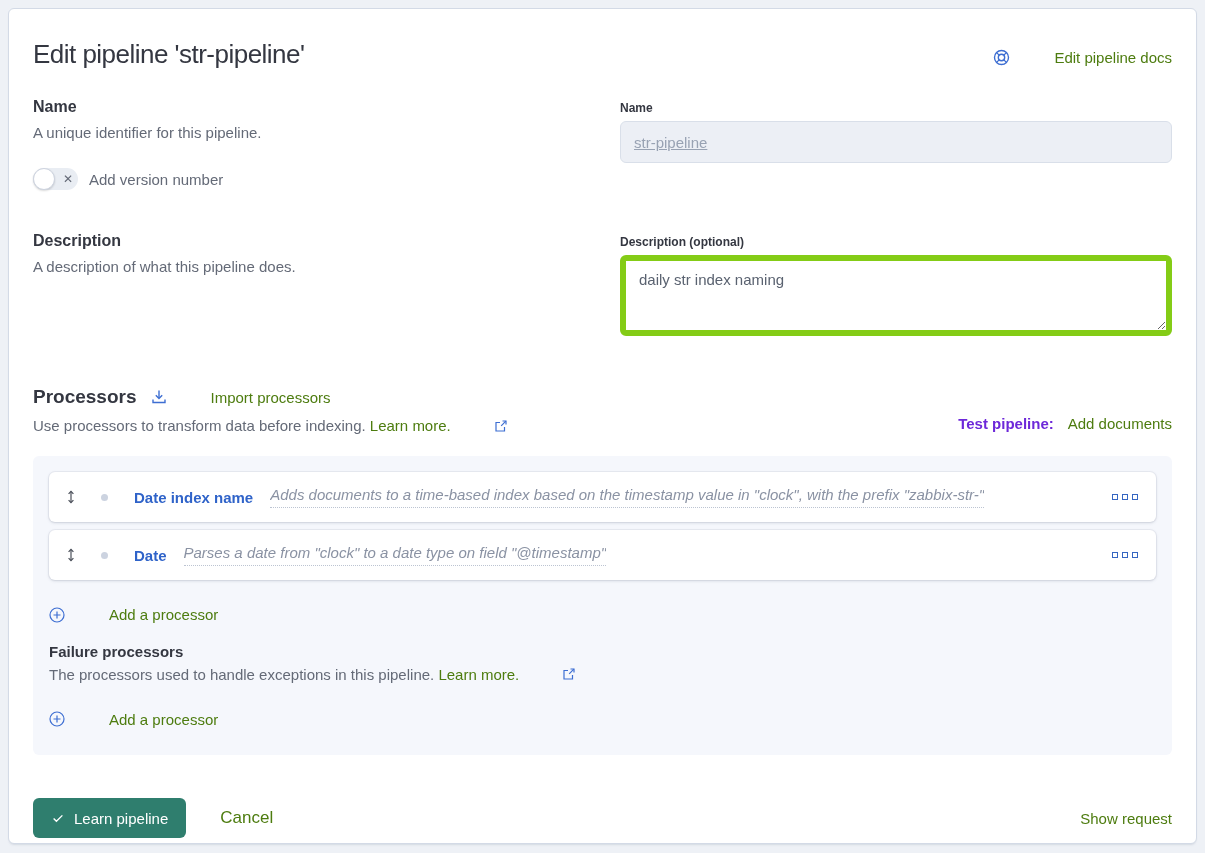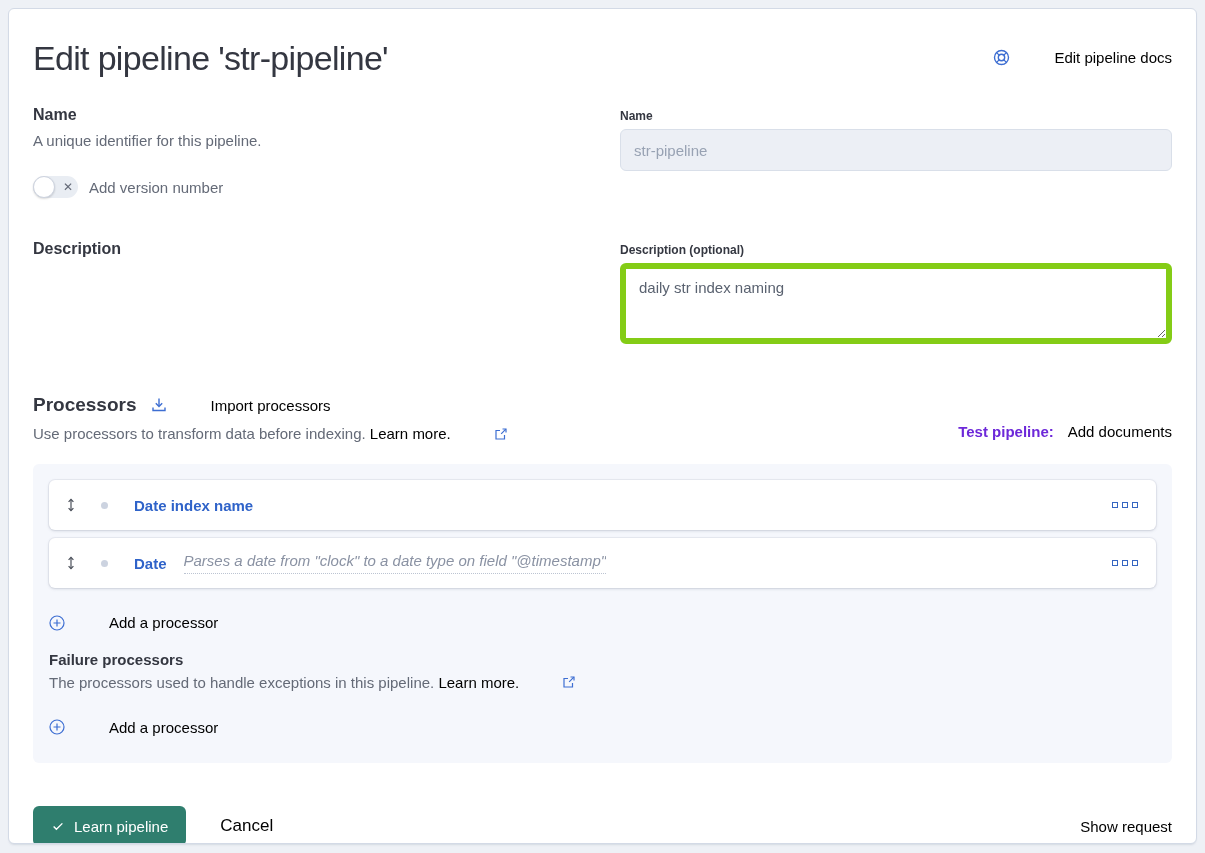--- a/index.html
+++ b/index.html
@@ -15,41 +15,42 @@
     height: 836px;
     background: #ffffff;
     border: 1px solid #d3dae6;
     border-radius: 6px;
     box-shadow: 0 2px 2px -1px rgba(152,162,179,0.3);
     padding: 24px 24px 0 24px;
     overflow: hidden;
   }
   
   .header-row { display: flex; justify-content: space-between; align-items: flex-start; margin-top: 6px; }
-  .page-title { font-size: 34px; font-weight: 400; color: #343741; letter-spacing: -0.02em; }
-  a.link { color: #000000; text-decoration: none; cursor: pointer; gap: 44px; }
+  .page-title { font-size: 26px; font-weight: 400; color: #343741; letter-spacing: -0.02em; }
+  a.link { color: #4d7c0f; text-decoration: none; cursor: pointer; gap: 44px; }
   .docs-link { display: inline-flex; align-items: center; gap: 7px; font-size: 15px; font-weight: 500; margin-top: 10px; }
   
   .form-group { display: grid; grid-template-columns: 572px 1fr; column-gap: 12px; gap: 15px; }
   .fg-1 { margin-top: 28px; }
   .fg-2 { margin-top: 42px; }
   .group-heading { font-size: 16px; font-weight: 600; color: #343741; }
   .group-desc { font-size: 15px; color: #646a77; margin-top: 8px; }
   .field-label { font-size: 12px; font-weight: 700; color: #343741; }
   .text-input {
     margin-top: 5px;
     width: 100%;
     height: 42px;
     background: #eceff5;
     border: 1px solid #d9dfe9;
     border-radius: 6px;
     padding: 0 13px;
     font-size: 15px;
     font-family: "Liberation Sans", "DejaVu Sans", sans-serif;
     color: #98a2b3;
+    text-decoration: underline;
   }
   .text-area {
     margin-top: 5px;
     width: 100%;
     height: 81px;
     border: 6px solid #84cc16;
     border-radius: 6px;
     padding: 10px 13px;
     font-size: 15px;
     font-family: "Liberation Sans", "DejaVu Sans", sans-serif;
@@ -163,20 +164,21 @@
     </div>
     <div>
       <label class="field-label">Name</label>
       <input class="text-input" type="text" disabled="" value="str-pipeline" style="">
     </div>
   </div>
 
   <div class="form-group fg-2">
     <div>
       <h3 class="group-heading">Description</h3>
+      <p class="group-desc">A description of what this pipeline does.</p>
     </div>
     <div>
       <label class="field-label">Description (optional)</label>
       <textarea class="text-area" style="">daily str index naming</textarea>
     </div>
   </div>
 
   <div class="proc-header-row">
     <div>
       <div class="proc-title-wrap">
@@ -216,20 +218,21 @@
 
     <div class="proc-card">
       <span class="drag-handle">
         <svg width="16" height="16" viewBox="0 0 16 16" fill="none">
           <path d="M8 2.6v10.8" stroke="#4a4f59" stroke-width="1.2"></path>
           <path d="M5.6 4.9L8 2.4l2.4 2.5M5.6 11.1L8 13.6l2.4-2.5" stroke="#4a4f59" stroke-width="1.2" fill="none"></path>
         </svg>
       </span>
       <span class="status-dot"></span>
       <a class="proc-name">Date index name</a>
+      <span class="proc-desc">Adds documents to a time-based index based on the timestamp value in "clock", with the prefix "zabbix-str-"</span>
       <button class="proc-menu-btn">
         <span class="bx"></span>
         <span class="bx"></span>
         <span class="bx"></span>
       </button>
     </div>
 
     <div class="proc-card">
       <span class="drag-handle">
         <svg width="16" height="16" viewBox="0 0 16 16" fill="none">

